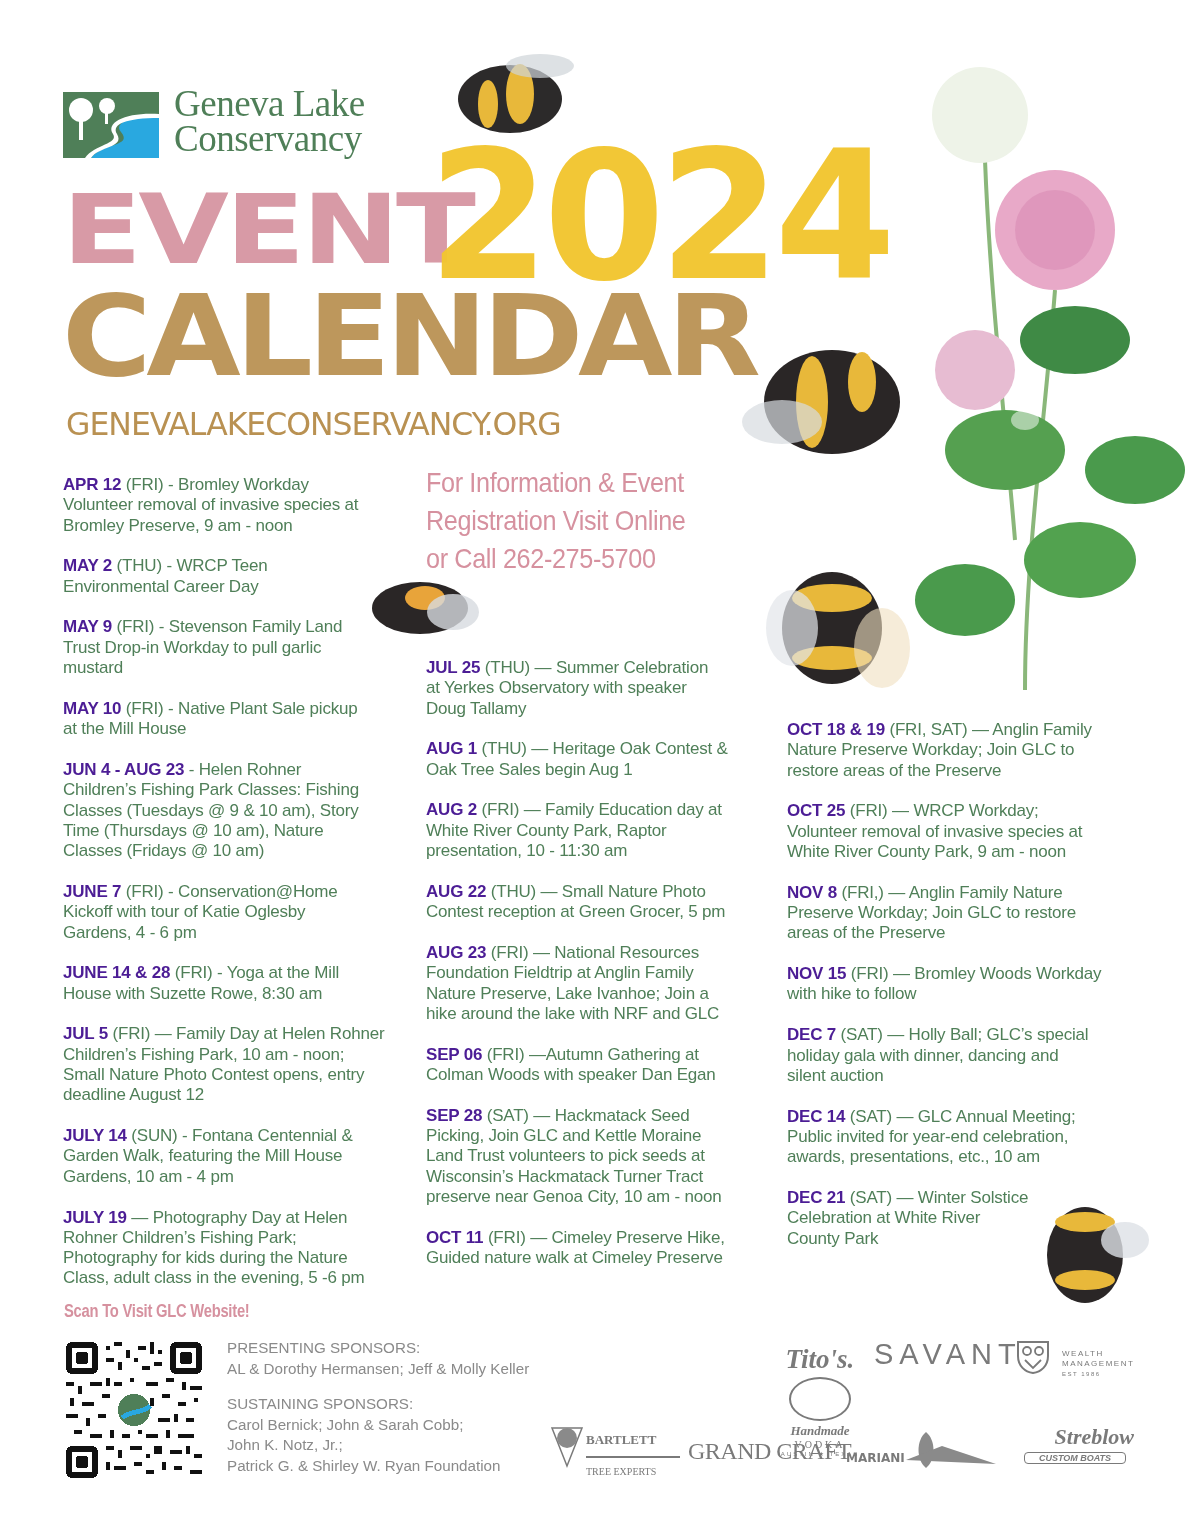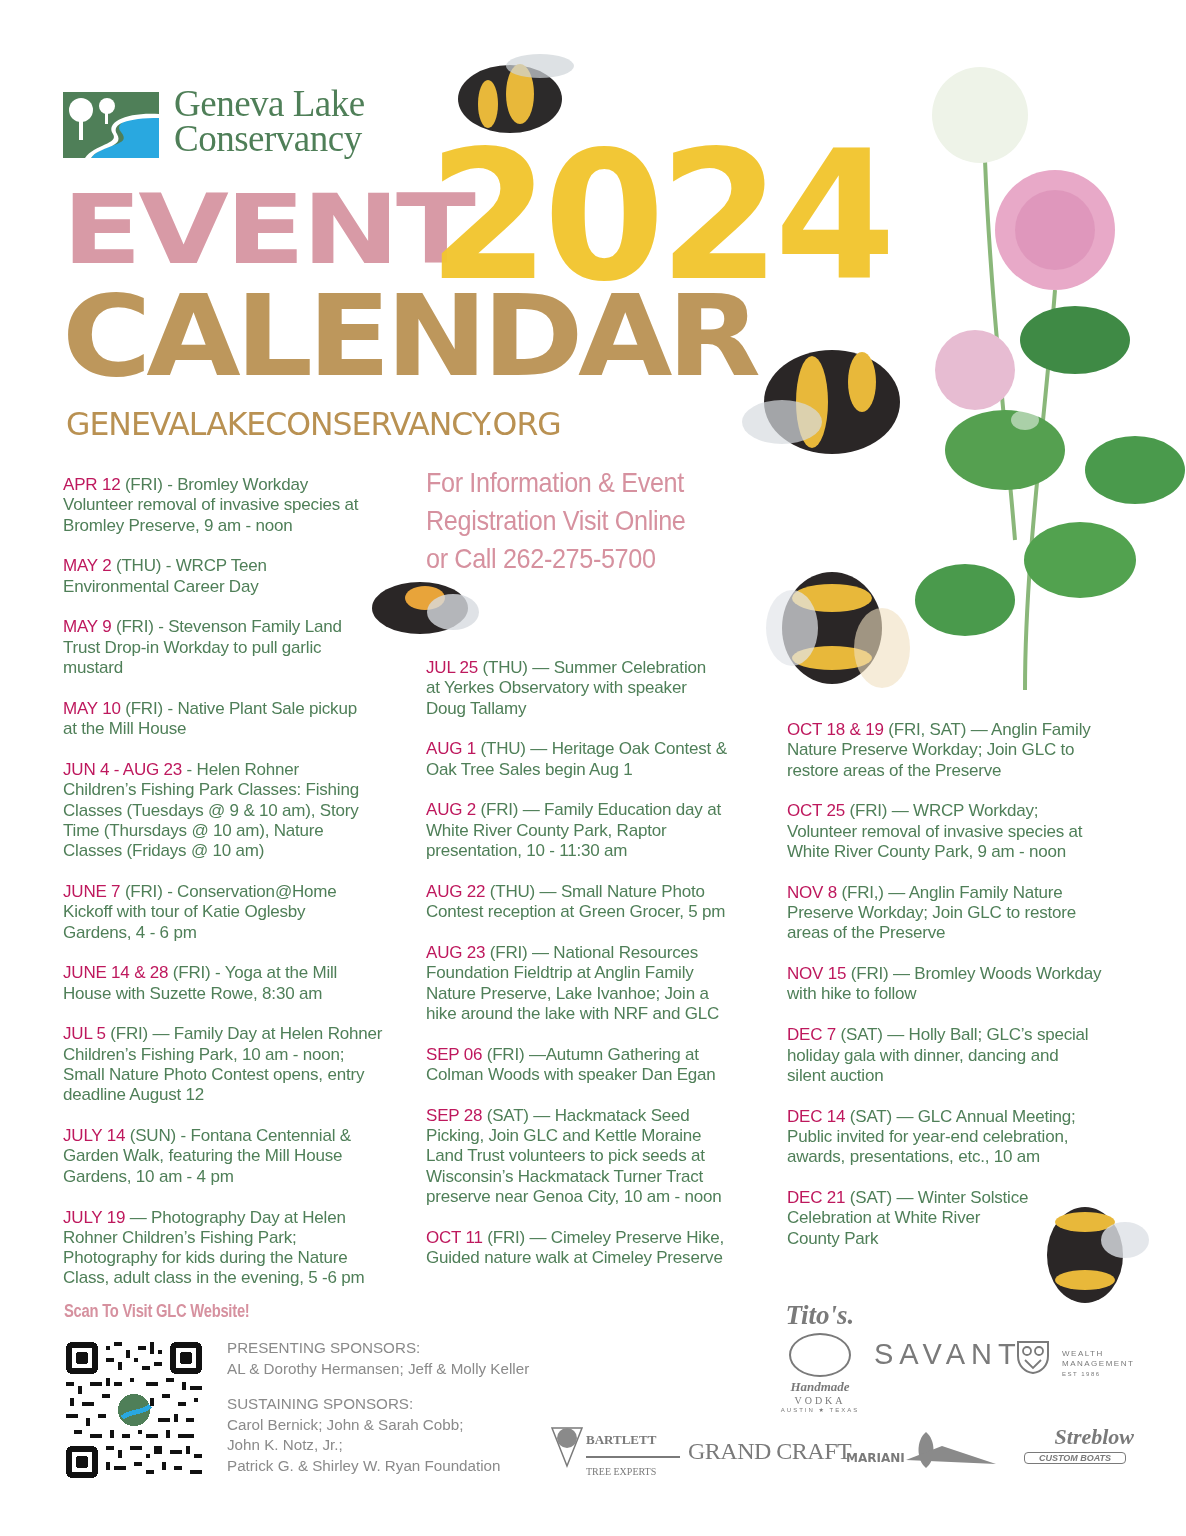--- a/index.html
+++ b/index.html
@@ -27,39 +27,39 @@
 
   
   .info { left:426px; top:464px; width:340px; font-family:"Liberation Sans", sans-serif;
           color:#d6919f; font-size:28px; line-height:38px; letter-spacing:-0.4px;
           transform:scaleX(0.9); transform-origin:left top; }
   .info div { white-space:nowrap; }
 
   
   .col { width:360px; color:#4f7f58; font-size:17px; line-height:20.3px; }
   .event { margin-bottom:20.5px; white-space:pre-line; letter-spacing:-0.2px; }
-  .event .date { font-weight:normal; color:#be185d; }
+  .event .date { font-weight:bold; color:#4c1d95; }
   .col1 { left:63px; top:475px; }
   .col2 { left:426px; top:658px; }
   .col3 { left:787px; top:720px; }
 
   
   .scan { left:64px; top:1301px; color:#d6919f; font-weight:bold; font-size:18px;
           transform:scaleX(0.82); transform-origin:left top; letter-spacing:-0.3px; }
   .qr { left:66px; top:1342px; width:136px; height:136px; }
 
   
   .sponsors { left:227px; top:1338px; color:#8a8a8a; font-size:15.2px; line-height:20.5px; }
   .sponsors .hd { text-transform:uppercase; }
   .sponsors .gap { height:15px; }
 
   
   .logo-gray { color:#7a7a7a; }
   .titos { left:770px; top:1300px; width:100px; text-align:center; }
-  .titos .t1 { font-family:"Liberation Serif", serif; font-style:italic; font-weight:bold; font-size:27px; }
+  .titos .t1 { font-family:"Liberation Serif", serif; font-style:italic; font-weight:bold; font-size:27px;margin-top:44px; }
   .titos .seal { margin:2px auto; width:58px; height:40px; border:2px solid #7a7a7a; border-radius:50%; position:relative; }
   .titos .t2 { font-family:"Liberation Serif", serif; font-style:italic; font-weight:bold; font-size:13px; }
   .titos .t3 { font-family:"Liberation Serif", serif; font-size:10px; letter-spacing:3px; }
   .titos .t4 { font-size:6px; letter-spacing:2px; }
   .savant { left:874px; top:1338px; font-size:29px; letter-spacing:6px; font-weight:normal; }
   .owl { left:1015px; top:1340px; width:36px; height:34px; }
   .wealth { left:1062px; top:1349px; font-size:8px; line-height:10px; letter-spacing:1.5px; }
   .bartlett { left:550px; top:1424px; width:132px; height:46px; }
   .bartlett-text { left:586px; top:1434px; font-family:"Liberation Serif", serif; font-weight:bold; font-size:13px; line-height:12px; }
   .bartlett-text .small { font-size:10px; font-weight:normal;margin-top:20px; }

